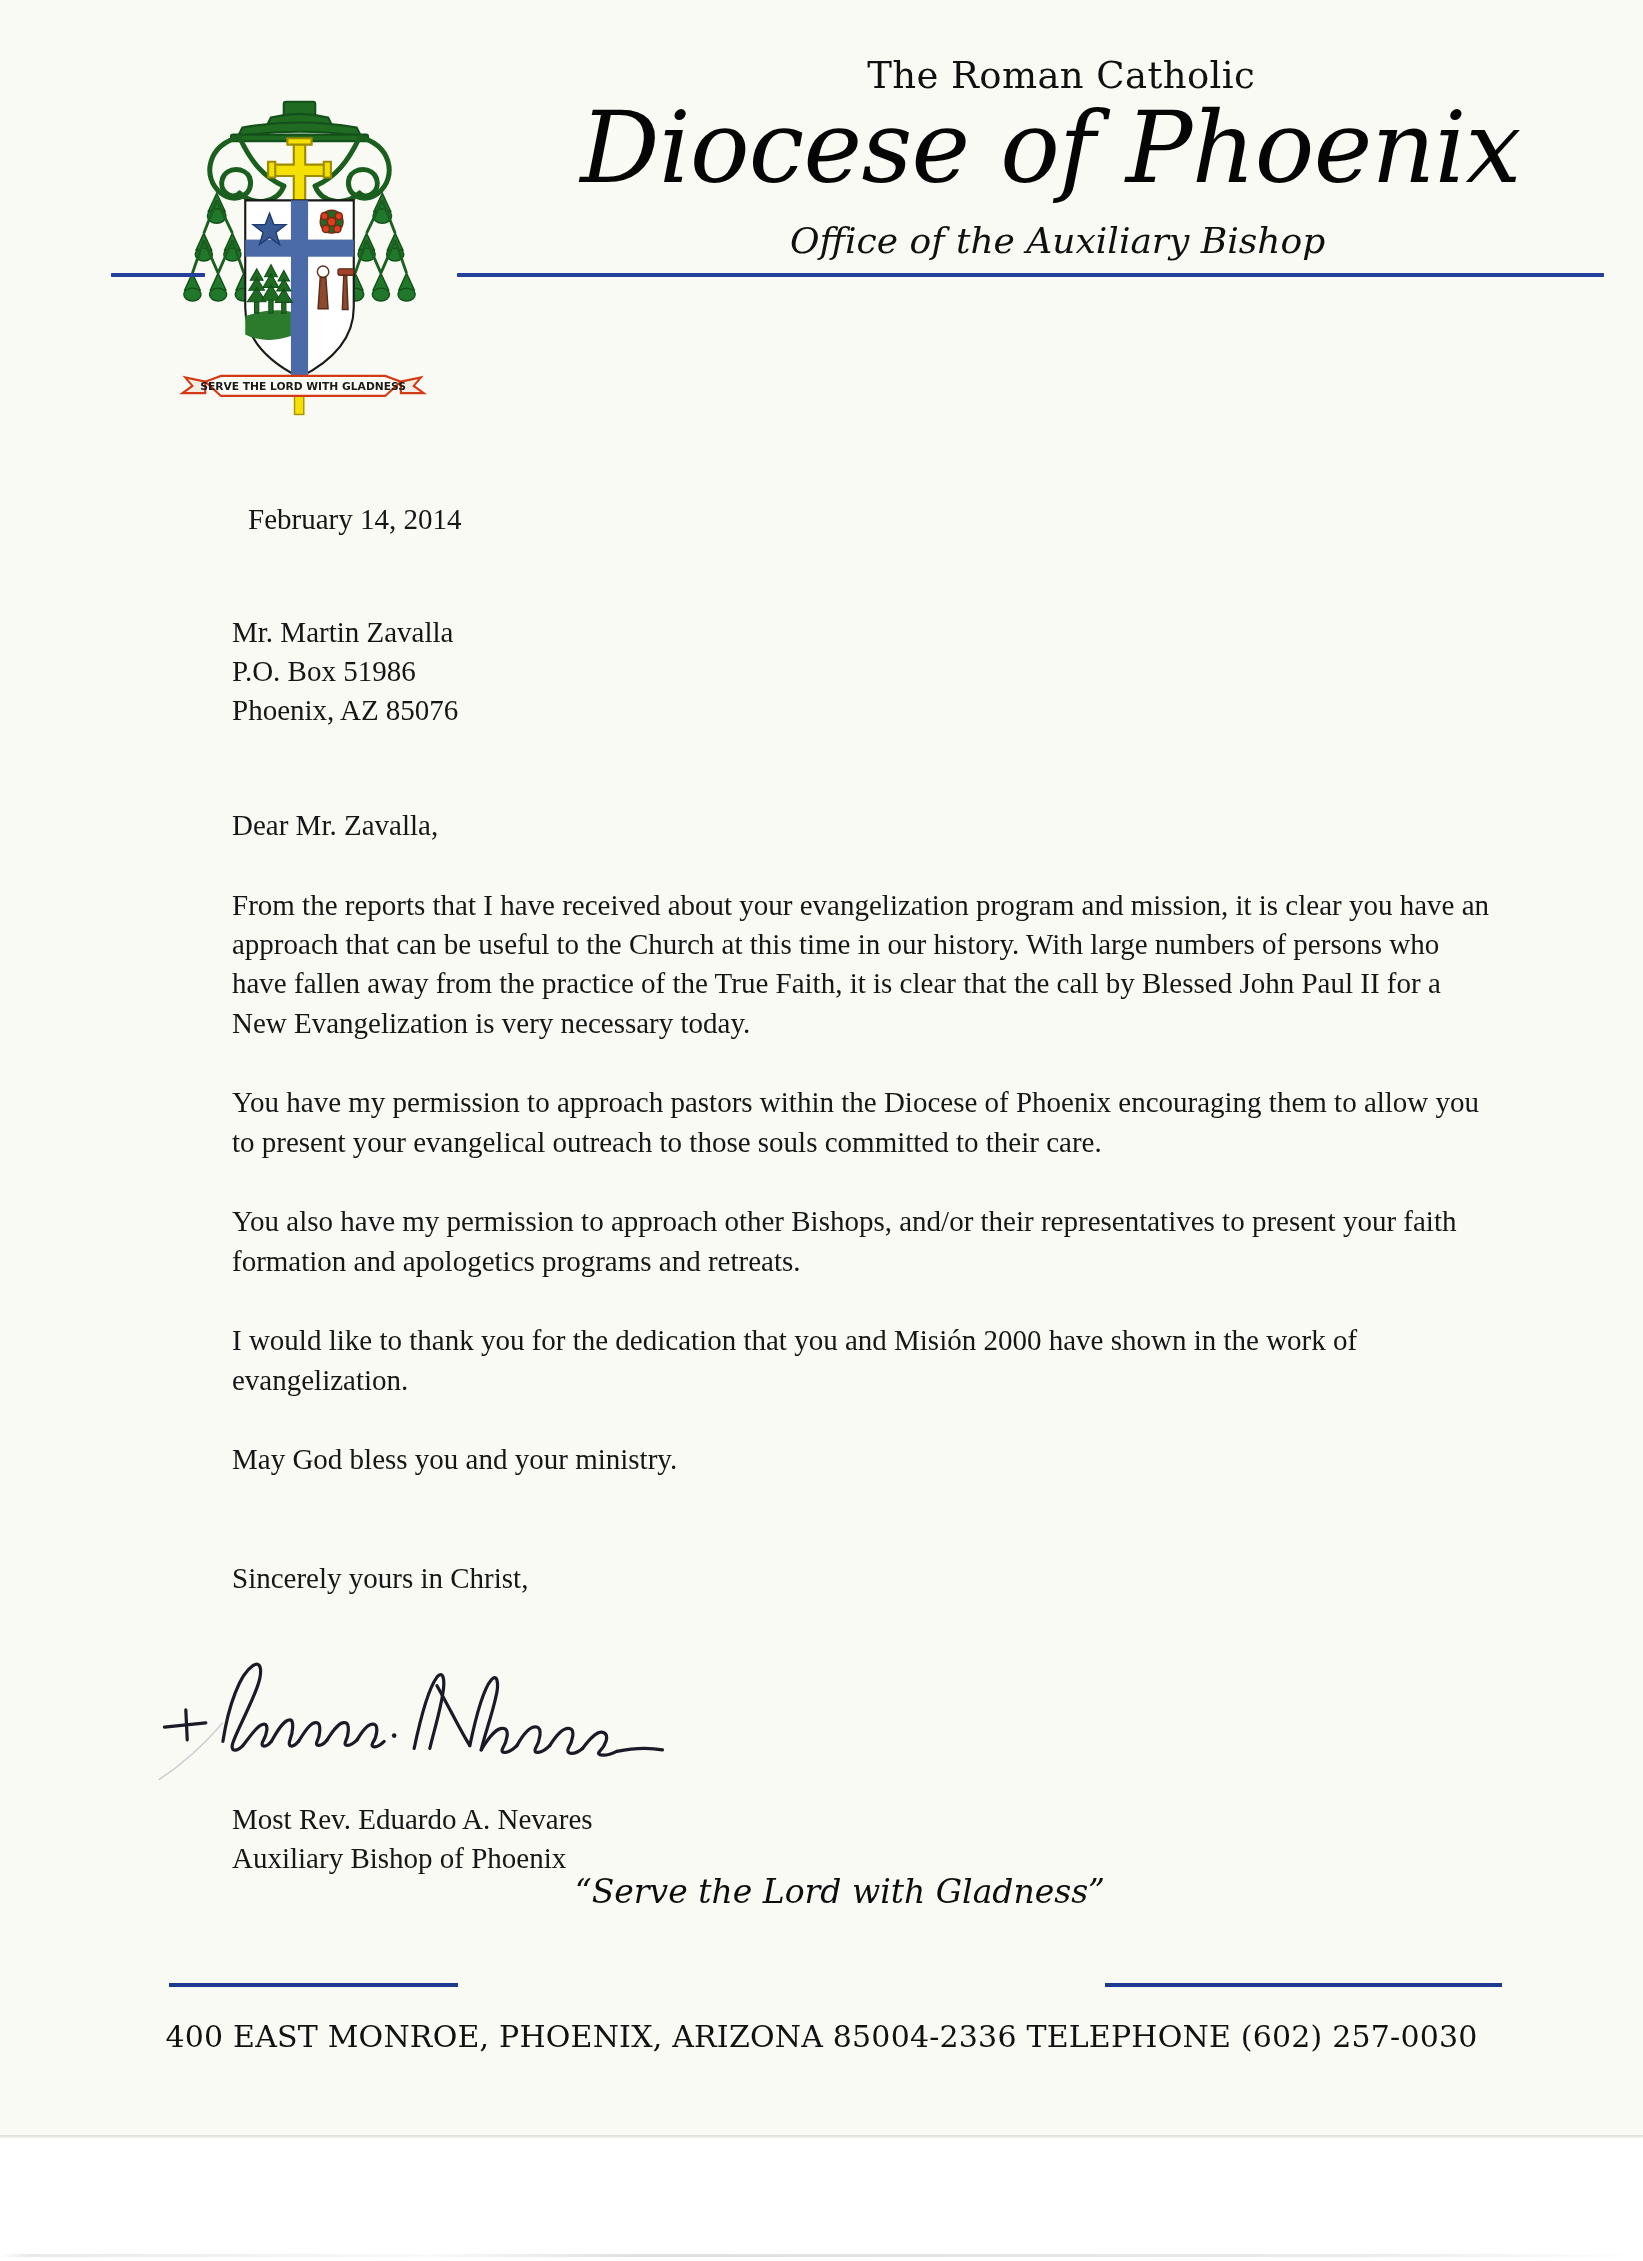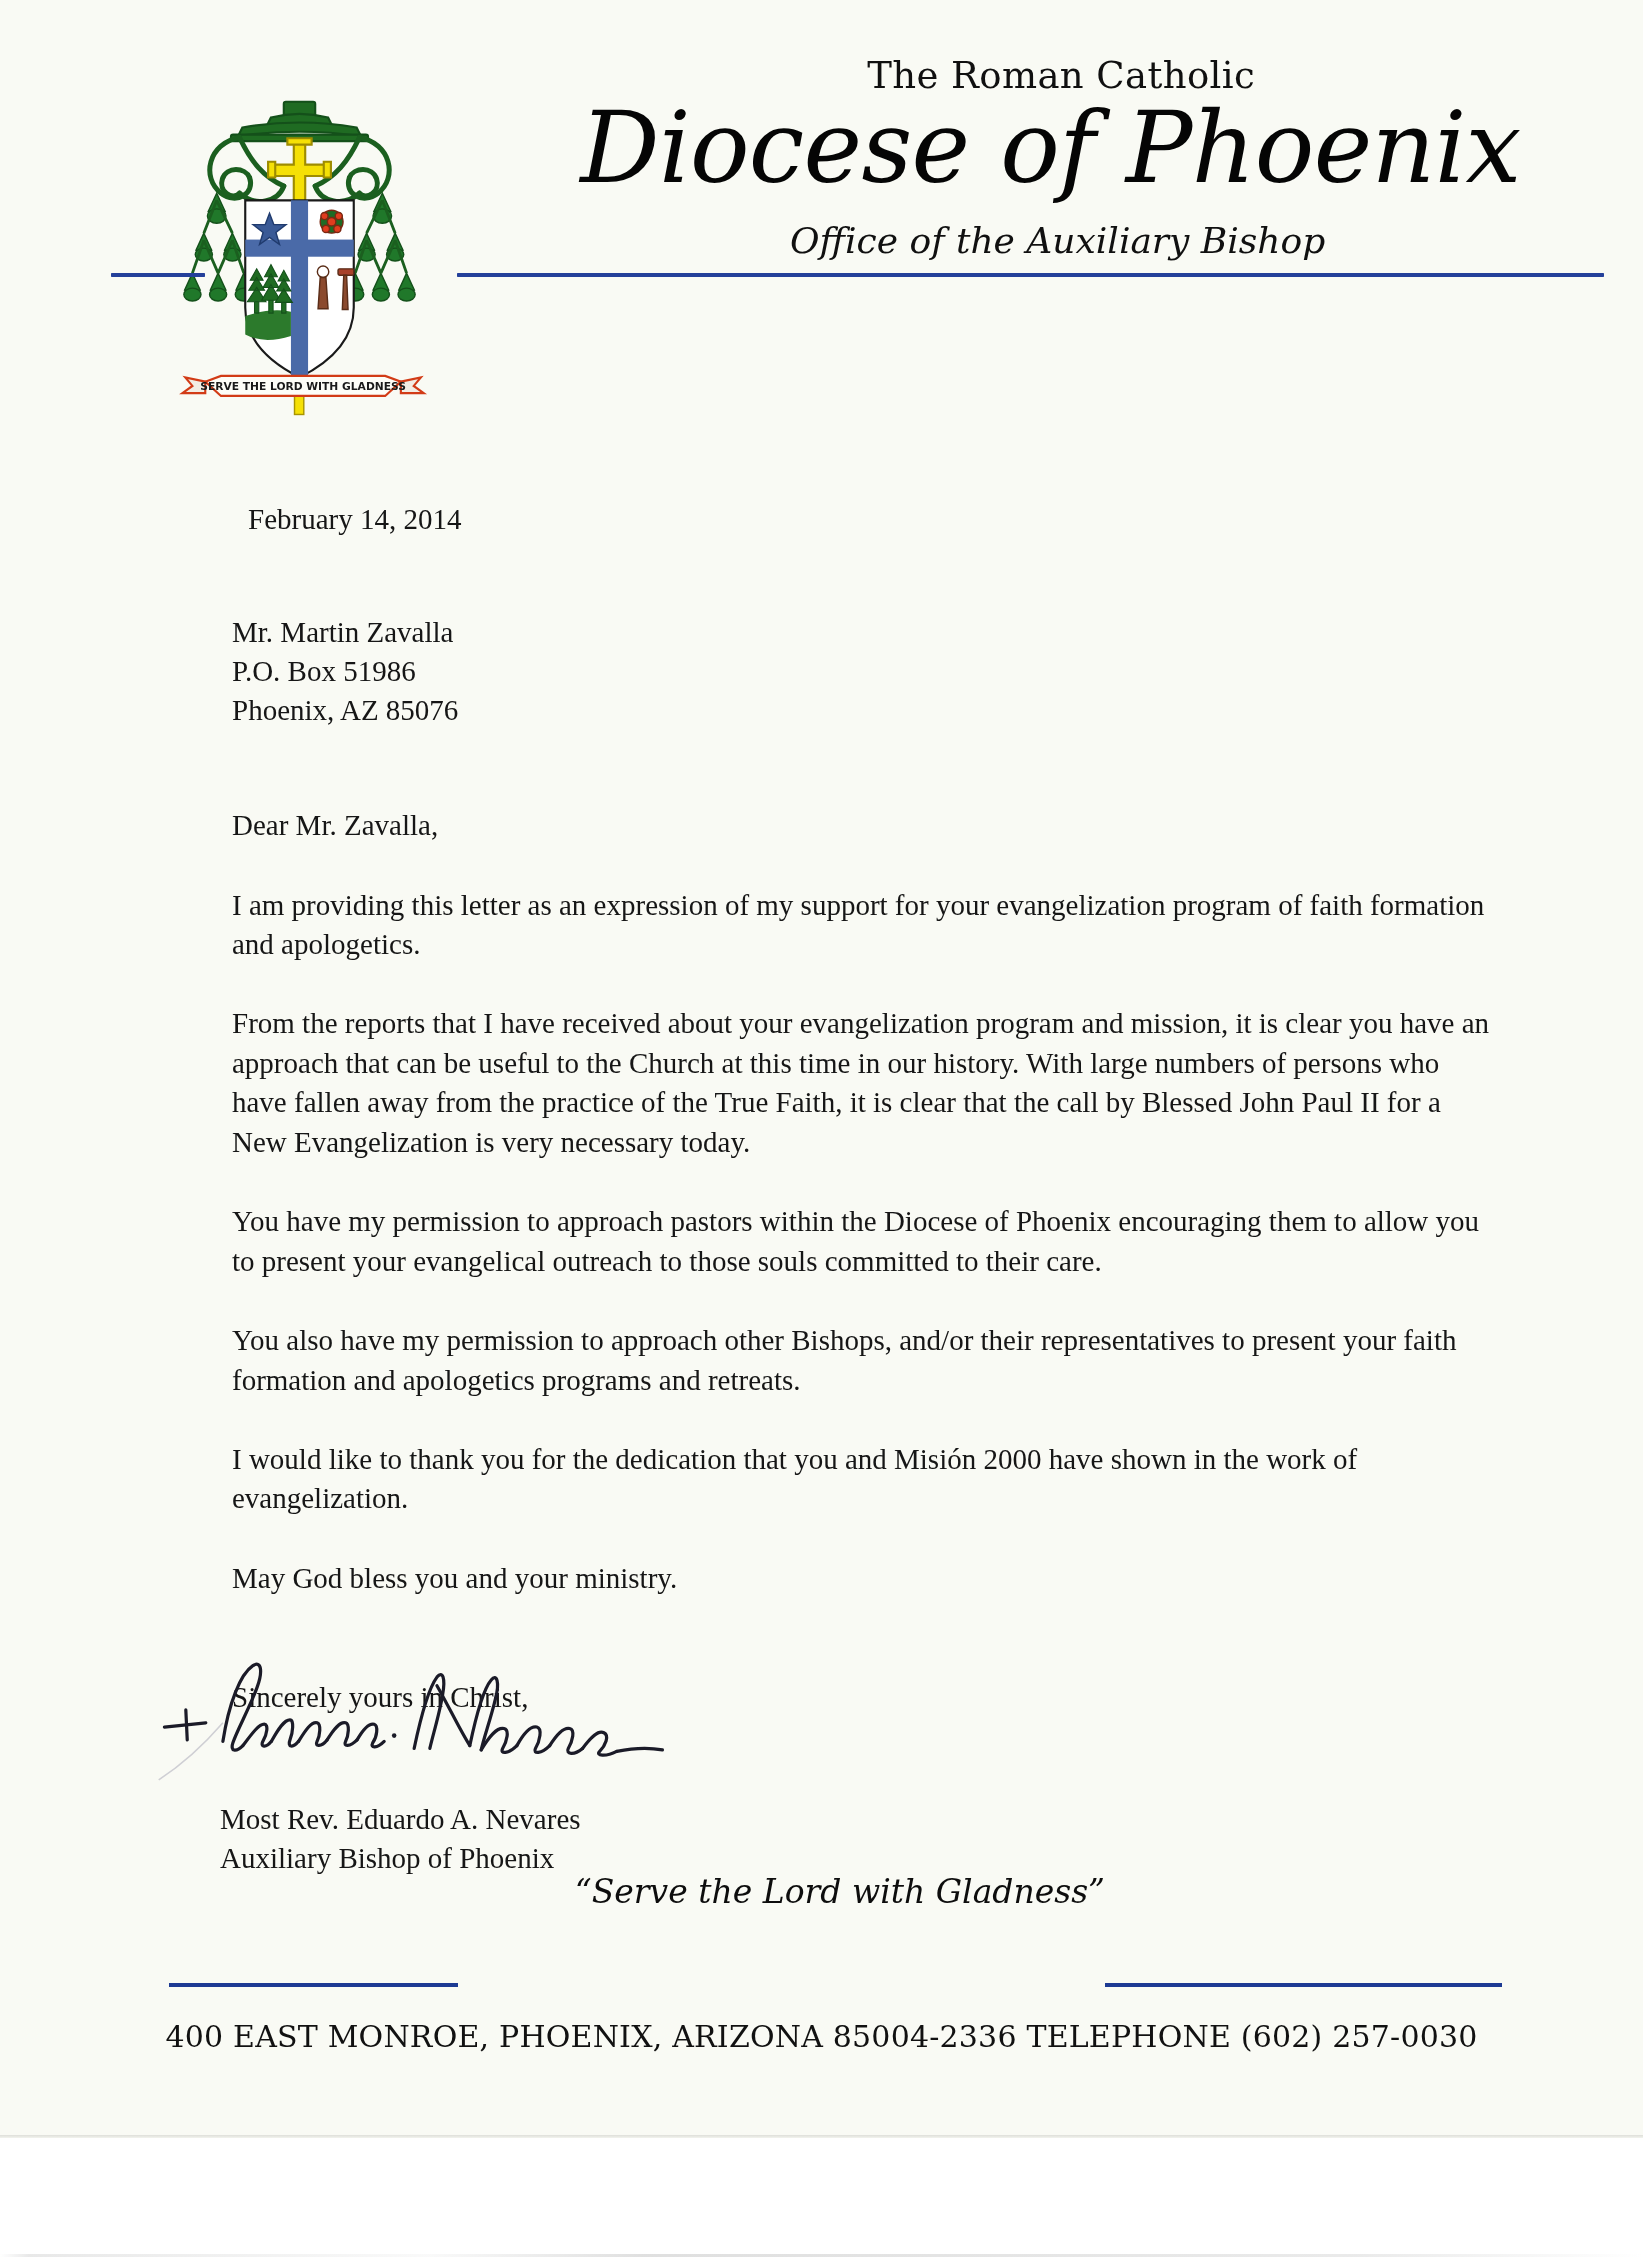--- a/index.html
+++ b/index.html
@@ -149,21 +149,21 @@
     position: absolute;
     left: 154px;
     top: 1650px;
     width: 643px;
     height: 132px;
   }
   #signature svg { display: block; width: 643px; height: 132px; }
 
   #signer-block {
     position: absolute;
-    left: 220px;
+    left: 232px;
     top: 1800px;
     font-family: "Liberation Serif", serif;
     font-size: 29px;
     color: #161616;
     line-height: 1.33;
   }
   #signer-block div { margin: 0; }
 
   
   #footer { position: absolute; left: 0; top: 1943px; width: 1643px; height: 157px; }
@@ -338,21 +338,20 @@
     <div id="date-line">February 14, 2014</div>
 
     <div id="recipient-block">
       <div>Mr. Martin Zavalla</div>
       <div>P.O. Box 51986</div>
       <div>Phoenix, AZ  85076</div>
     </div>
 
     <div id="salutation">Dear Mr. Zavalla,</div>
 
-    <p class="body-para">I am providing this letter as an expression of my support for your evangelization program of faith formation and apologetics.</p>
     <p class="body-para">From the reports that I have received about your evangelization program and mission, it is clear you have an approach that can be useful to the Church at this time in our history.  With large numbers of persons who have fallen away from the practice of the True Faith, it is clear that the call by Blessed John Paul II for a New Evangelization is very necessary today.</p>
     <p class="body-para">You have my permission to approach pastors within the Diocese of Phoenix encouraging them to allow you to present your evangelical outreach to those souls committed to their care.</p>
     <p class="body-para">You also have my permission to approach other Bishops, and/or their representatives to present your faith formation and apologetics programs and retreats.</p>
     <p class="body-para">I would like to thank you for the dedication that you and Misión 2000 have shown in the work of evangelization.</p>
     <p class="body-para">May God bless you and your ministry.</p>
 
     <div id="closing">Sincerely yours in Christ,</div>
   </div>
 
   <div id="signature">

